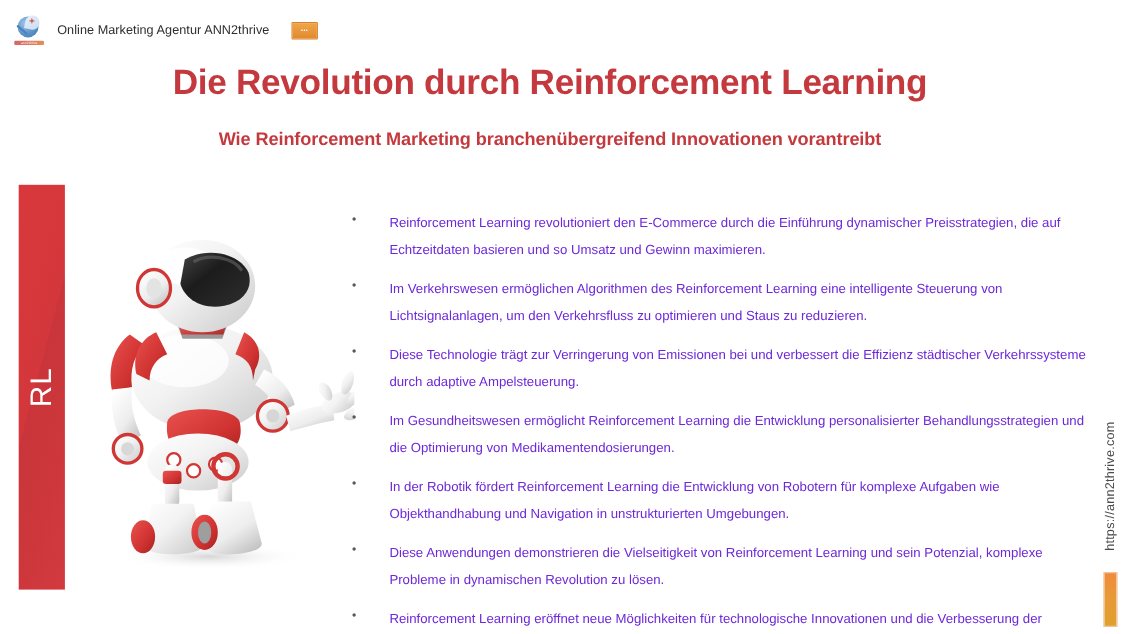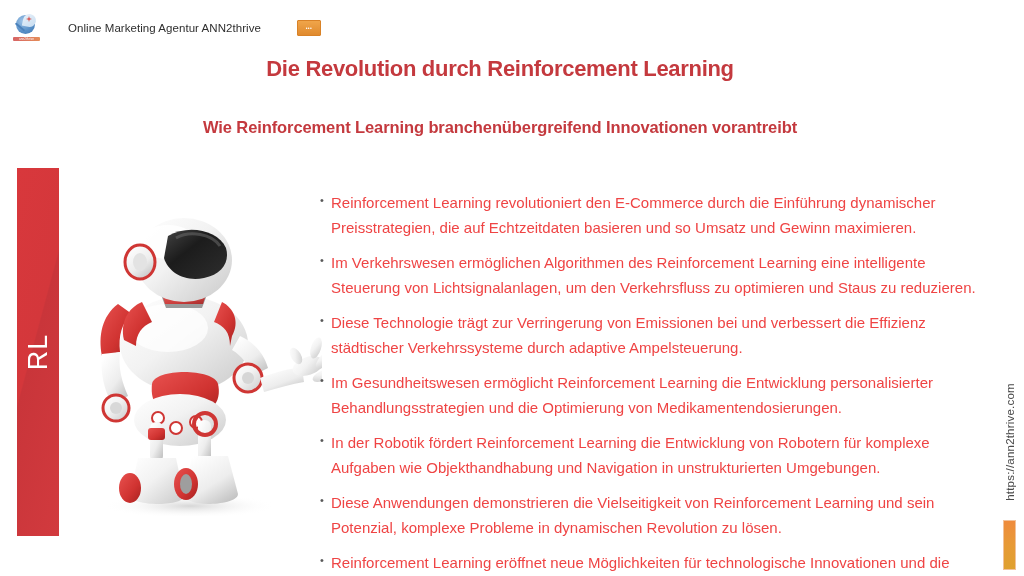--- a/index.html
+++ b/index.html
@@ -17,21 +17,21 @@
   }
 
   
   .header {
     position: absolute;
     top: 12px;
     left: 12px;
     height: 32px;
     display: flex;
     align-items: center;
-    gap: 26px;
+    gap: 10px;
   }
   .brand-logo {
     width: 30px;
     height: 30px;
     position: relative;
     flex: 0 0 auto;
   }
   .brand-logo .disc {
     position: absolute;
     left: 4px;
@@ -116,21 +116,21 @@
     overflow: hidden;
   }
 
   
   .slide-title {
     position: absolute;
     top: 56px;
     left: 0;
     width: 1000px;
     text-align: center;
-    font-size: 22px;
+    font-size: 32px;
     font-weight: bold;
     color: #C4393E;
     letter-spacing: -0.3px;
     white-space: nowrap;
   }
   .slide-subtitle {
     position: absolute;
     top: 118px;
     left: 0;
     width: 1000px;
@@ -188,24 +188,25 @@
   .bullet-marker {
     flex: 0 0 auto;
     width: 11px;
     font-size: 11px;
     line-height: 21px;
     color: #595959;
     text-align: left;
   }
   .bullet-text {
     flex: 1 1 auto;
-    font-size: 15px;
+    font-size: 12px;
     line-height: 25px;
-    color: #ef4444;
+    color: #6d28d9;
     letter-spacing: .01px;
+    margin-left: 23px;
   }
 
   
   .site-url {
     position: absolute;
     right: 4px;
     top: 372px;
     height: 140px;
     width: 20px;
     display: flex;
@@ -239,21 +240,21 @@
     <div class="needle"></div>
     <div class="spark"></div>
     <div class="underline"></div>
     <div class="underline-text">ann2thrive</div>
   </div>
   <div class="brand-text">Online Marketing Agentur ANN2thrive</div>
   <div class="header-badge">•••</div>
 </div>
 
 <div class="slide-title">Die Revolution durch Reinforcement Learning</div>
-<div class="slide-subtitle">Wie Reinforcement Learning branchenübergreifend Innovationen vorantreibt</div>
+<div class="slide-subtitle">Wie Reinforcement Marketing branchenübergreifend Innovationen vorantreibt</div>
 
 <div class="side-bar">
   <div class="side-bar-label">RL</div>
 </div>
 
 <div class="robot">
   <svg viewBox="0 0 250 320" xmlns="http://www.w3.org/2000/svg">
     <defs>
       <linearGradient id="whiteBody" x1="0" y1="0" x2="1" y2="1">
         <stop offset="0%" stop-color="#ffffff"></stop>

